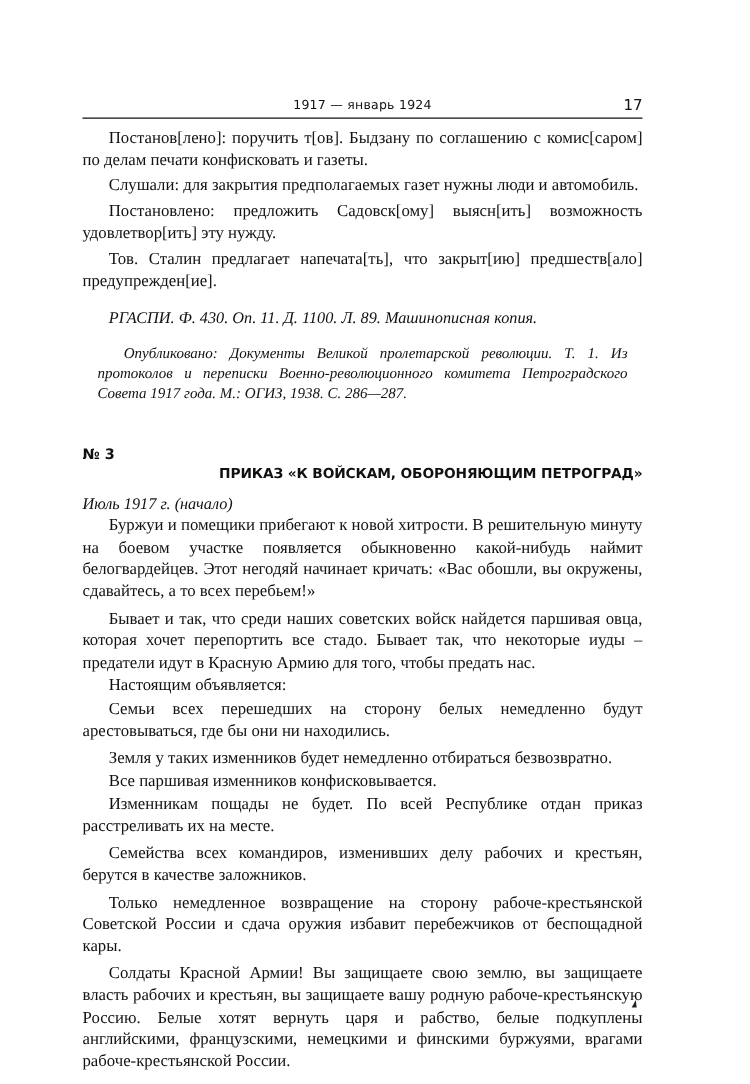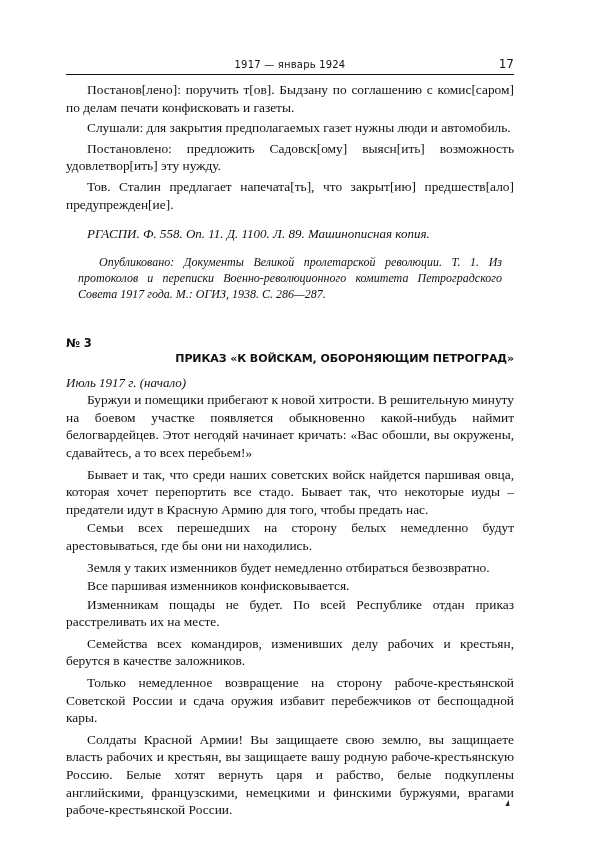--- a/index.html
+++ b/index.html
@@ -19,20 +19,21 @@
       left: 66px;
       top: 56px;
       width: 448px;
     }
     .running-head {
       position: relative;
       height: 18px;
       border-bottom: 1px solid #111;
       font-family: "DejaVu Sans", sans-serif;
       font-size: 10px;
+      margin-top: 20px;
     }
     .running-head .title {
       position: absolute;
       left: 0;
       right: 0;
       top: 3px;
       text-align: center;
       letter-spacing: 0.2px;
     }
     .running-head .page-number {
@@ -133,32 +134,33 @@
   </div>
 
   <div class="body-text protocol">
     <p class="para">Постанов[лено]: поручить т[ов]. Быдзану по соглашению с комис[саром] по делам печати конфисковать и газеты.</p>
     <p class="para">Слушали: для закрытия предполагаемых газет нужны люди и автомобиль.</p>
     <p class="para">Постановлено: предложить Садовск[ому] выясн[ить] возможность удовлетвор[ить] эту нужду.</p>
     <p class="para">Тов. Сталин предлагает напечата[ть], что закрыт[ию] предшеств[ало] предупрежден[ие].</p>
   </div>
 
   <div class="source">
-    <p class="line1">РГАСПИ. Ф. 558. Оп. 11. Д. 1100. Л. 89. Машинописная копия.</p>
+    <p class="line1">РГАСПИ. Ф. 430. Оп. 11. Д. 1100. Л. 89. Машинописная копия.</p>
     <p class="line2">Опубликовано: Документы Великой пролетарской революции. Т. 1. Из протоколов и переписки Военно-революционного комитета Петроградского Совета 1917 года. М.: ОГИЗ, 1938. С. 286—287.</p>
   </div>
 
   <div class="doc-number">№ 3</div>
   <div class="doc-title">ПРИКАЗ «К ВОЙСКАМ, ОБОРОНЯЮЩИМ ПЕТРОГРАД»</div>
   <div class="doc-date">Июль 1917 г. (начало)</div>
 
 
   <div class="body-text order">
     <p class="para spaced">Буржуи и помещики прибегают к новой хитрости. В решительную минуту на боевом участке появляется обыкновенно какой-нибудь наймит белогвардейцев. Этот негодяй начинает кричать: «Вас обошли, вы окружены, сдавайтесь, а то всех перебьем!»</p>
     <p class="para">Бывает и так, что среди наших советских войск найдется паршивая овца, которая хочет перепортить все стадо. Бывает так, что некоторые иуды – предатели идут в Красную Армию для того, чтобы предать нас.</p>
+    <p class="para">Настоящим объявляется:</p>
     <p class="para spaced">Семьи всех перешедших на сторону белых немедленно будут арестовываться, где бы они ни находились.</p>
     <p class="para">Земля у таких изменников будет немедленно отбираться безвозвратно.</p>
     <p class="para">Все паршивая изменников конфисковывается.</p>
     <p class="para spaced">Изменникам пощады не будет. По всей Республике отдан приказ расстреливать их на месте.</p>
     <p class="para spaced">Семейства всех командиров, изменивших делу рабочих и крестьян, берутся в качестве заложников.</p>
     <p class="para spaced">Только немедленное возвращение на сторону рабоче-крестьянской Советской России и сдача оружия избавит перебежчиков от беспощадной кары.</p>
     <p class="para">Солдаты Красной Армии! Вы защищаете свою землю, вы защищаете власть рабочих и крестьян, вы защищаете вашу родную рабоче-крестьянскую Россию. Белые хотят вернуть царя и рабство, белые подкуплены английскими, французскими, немецкими и финскими буржуями, врагами рабоче-крестьянской России.</p>
   </div>
 
 </div>

